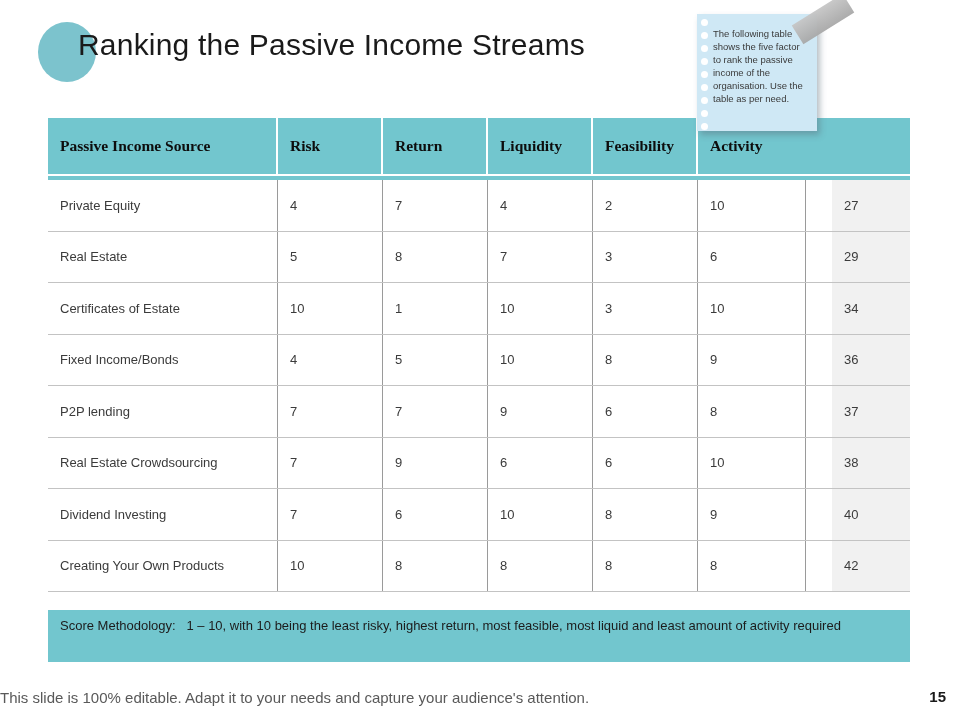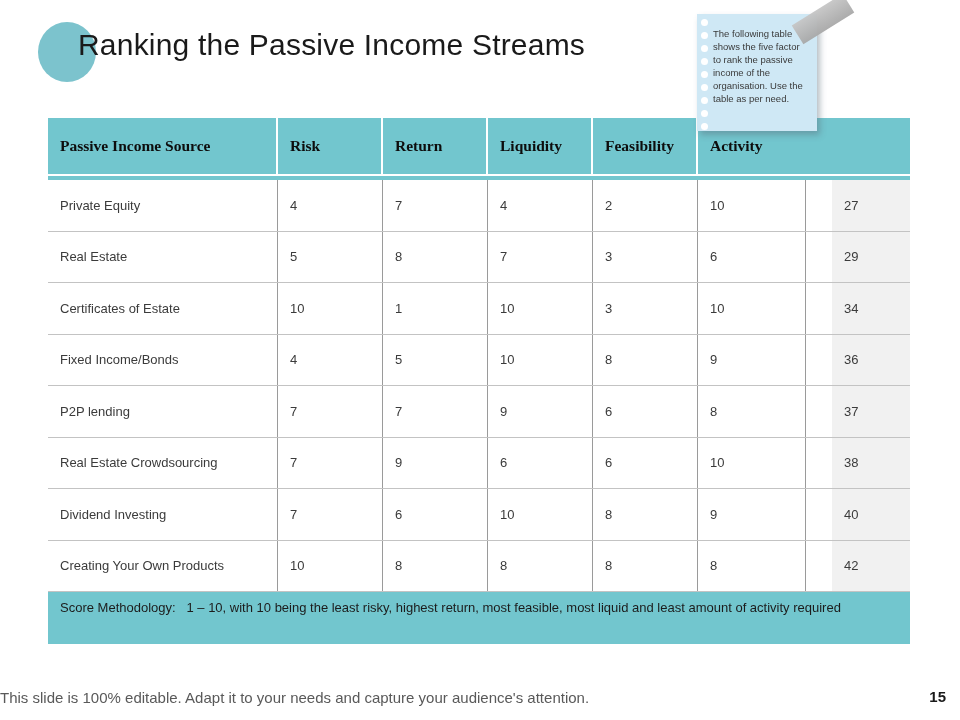--- a/index.html
+++ b/index.html
@@ -76,20 +76,21 @@
     font-size:13px;color:#3b3b3b;
   }
   .tcell:not(:last-child){border-right:1px solid var(--col-line);}
   .tcell.total{background:var(--total-col-bg);margin-left:26px;}
 
   .methodology{
     background:var(--teal);min-height:52px;
     padding:6px 12px 6px 12px;
     font-size:13px;color:#1c1c1c;line-height:1.5;
     white-space:pre-wrap;
+    margin-top:18px;
   }
 
   
   .footer-text{
     position:absolute;left:0;right:0;top:689px;text-align:left;
     font-size:15px;color:#595959;z-index:2;
   }
   .page-number{
     position:absolute;right:14px;top:688px;
     font-size:15px;font-weight:bold;color:#1a1a1a;z-index:2;

